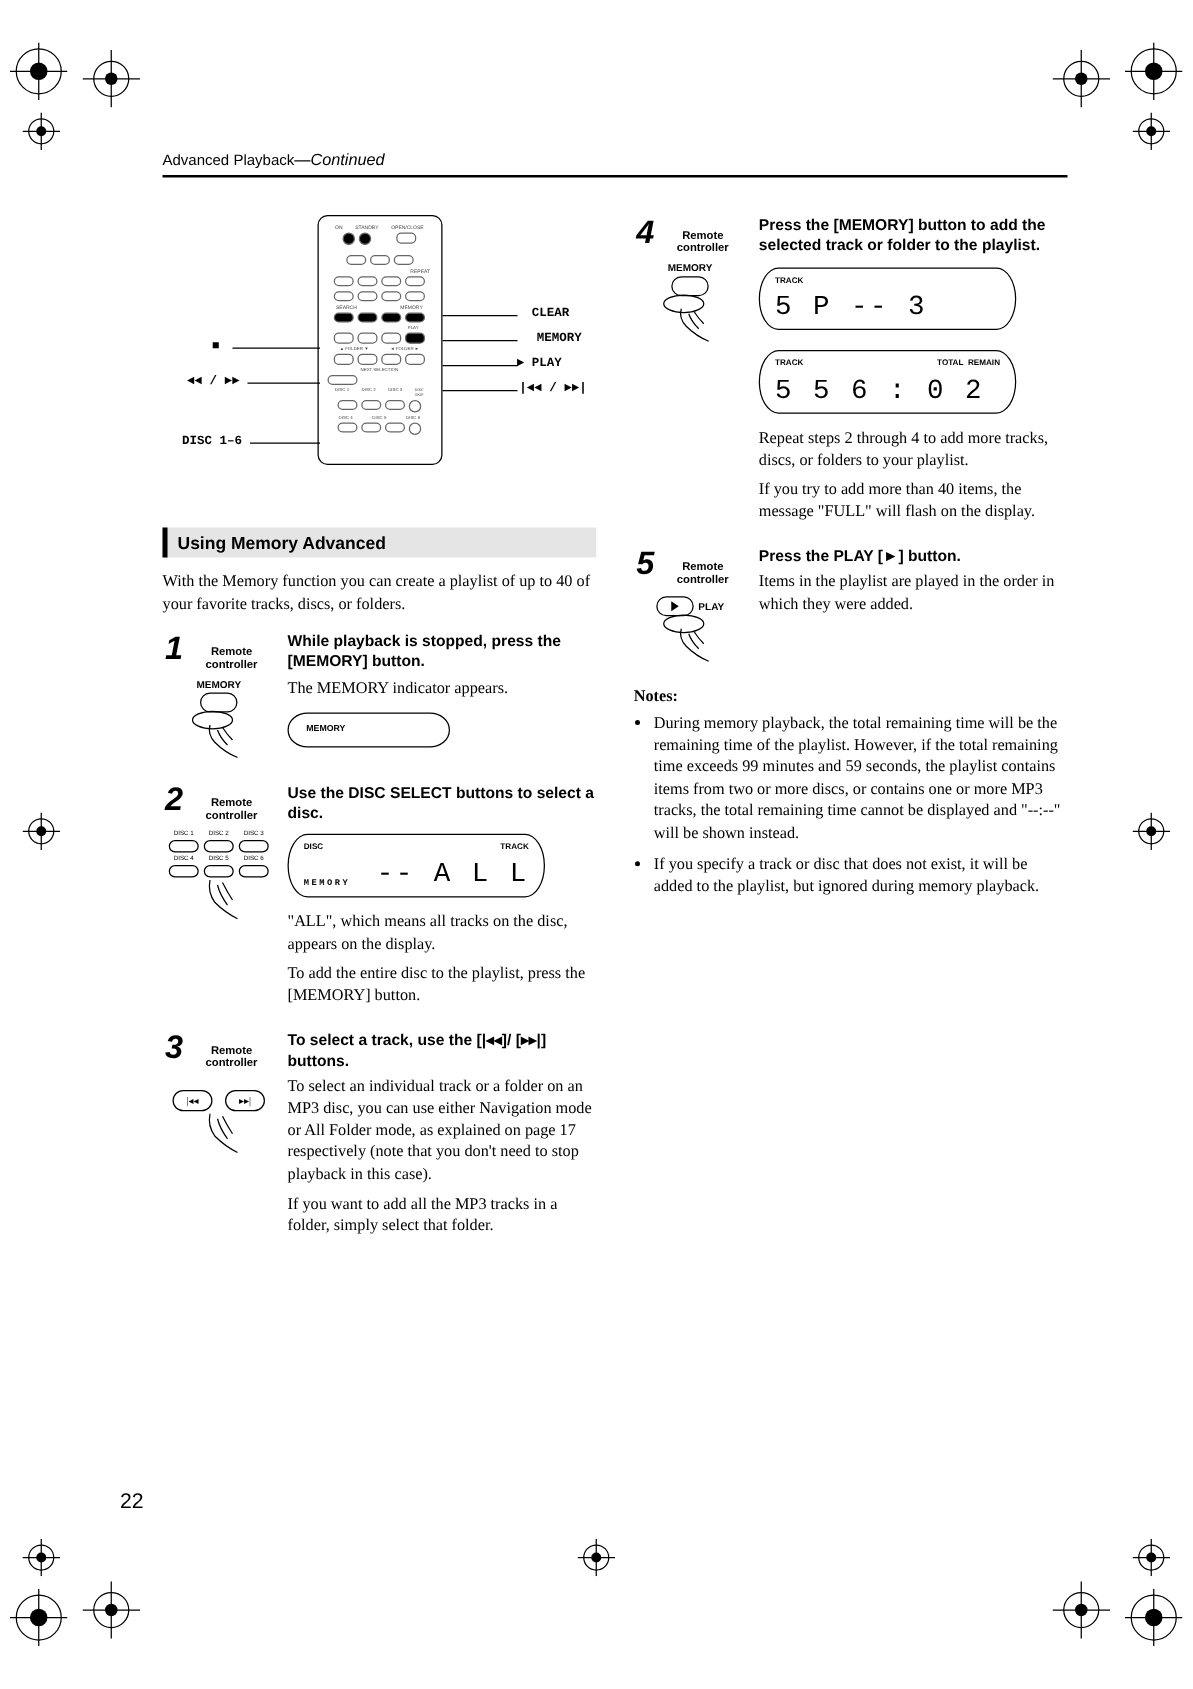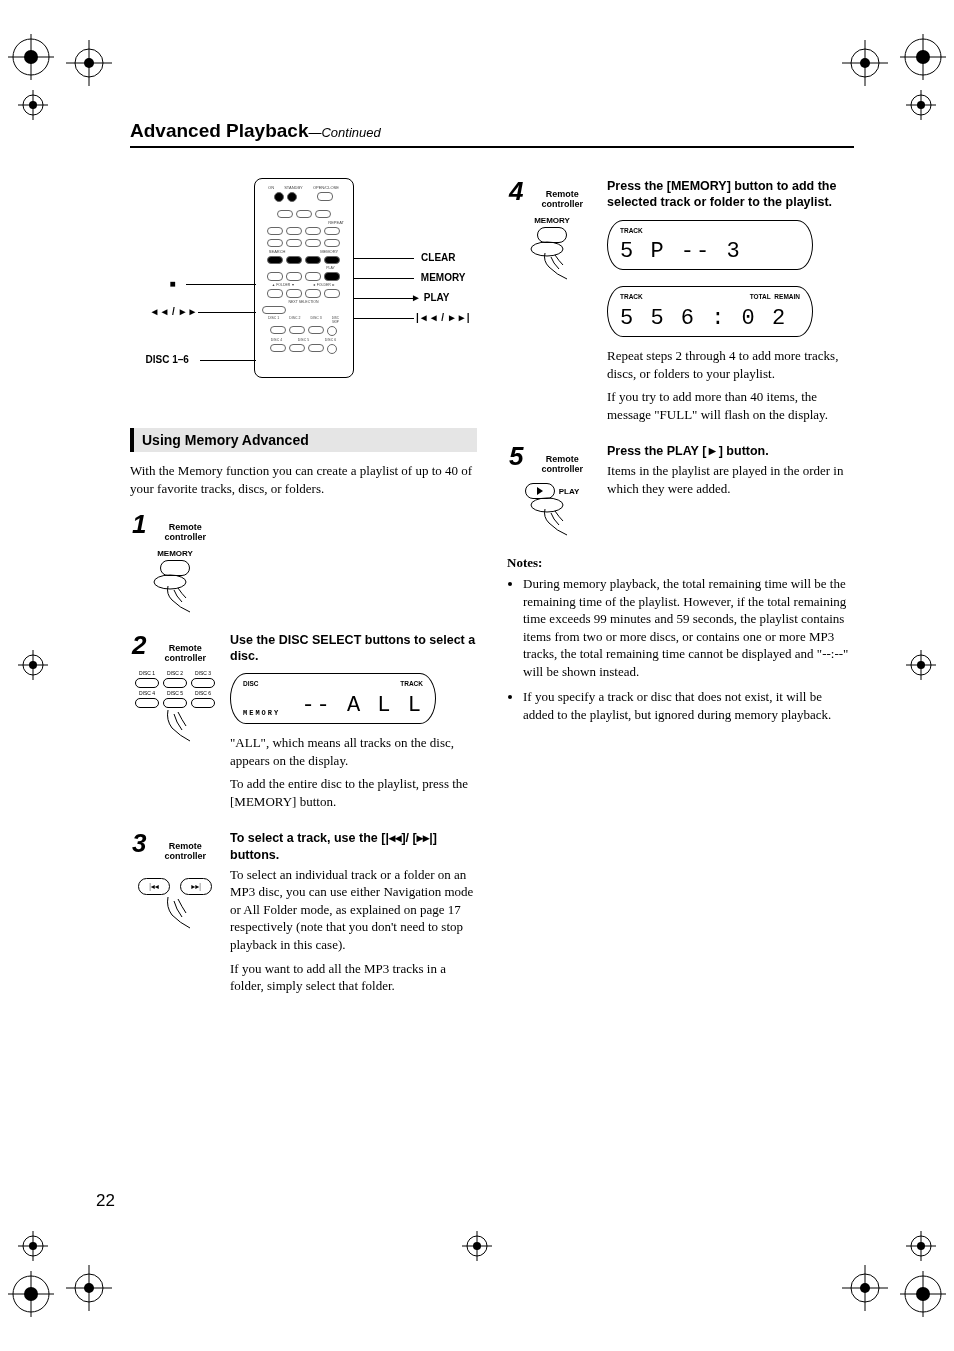--- a/index.html
+++ b/index.html
@@ -19,22 +19,22 @@
     height: 100%;
     position: relative;
   }
   .header {
     border-bottom: 2px solid #000;
     padding-bottom: 4px;
     margin-bottom: 30px;
   }
   .header .title {
     font-family: Arial, Helvetica, sans-serif;
-    font-weight: bold;
-    font-size: 19px;
+    font-weight: normal;
+    font-size: 12px;
   }
   .header .cont {
     font-family: Arial, Helvetica, sans-serif;
     font-style: italic;
     font-size: 13px;
   }
   .columns {
     display: flex;
     gap: 30px;
   }
@@ -66,21 +66,21 @@
     align-items: center;
   }
   .btn-row { display: flex; gap: 3px; justify-content: center; width: 100%;}
   .rbtn { border: 0.8px solid #666; border-radius: 4px; width: 14px; height: 6px; }
   .rbtn.round { width: 8px; height: 8px; border-radius: 50%; }
   .rbtn.fill { background: #000; }
   .rbtn.pill { width: 14px; height: 7px; border-radius: 4px; background:#fff;}
   .remote-label-row { font-size: 4px; display:flex; justify-content:space-around; width:90%; color:#444;}
   .callout {
     position: absolute;
-    font-family: Liberation Sans, sans-serif;
+    font-family: Liberation Mono, monospace;
     font-weight: bold;
     font-size: 10px;
     white-space: nowrap;
   }
   .callout.right { text-align: left; }
   .callout.left { text-align: right; }
   .callout-line {
     position: absolute;
     height: 1px;
     background: #000;
@@ -460,20 +460,29 @@
           </div>
           <div class="mini-remote">
             <div class="mini-label">MEMORY</div>
             <div class="memory-btn-ico"></div>
             <svg class="hand-svg" width="50" height="40" viewBox="0 0 50 40">
                 <ellipse cx="20" cy="8" rx="16" ry="7" fill="none" stroke="#000"></ellipse>
                 <path d="M18 12 Q16 20 22 26 Q30 34 40 38 M24 16 Q26 22 32 28 M28 14 Q32 20 36 24" fill="none" stroke="#000" stroke-width="1"></path>
               </svg>
           </div>
         </div>
+        <div class="step-right">
+          <div class="step-title">While playback is stopped, press the [MEMORY] button.</div>
+          <div class="step-body">
+            <p>The MEMORY indicator appears.</p>
+            <div class="lcd small">
+              <div class="mem-txt">MEMORY</div>
+            </div>
+          </div>
+        </div>
       </div>
 
       <div class="step">
         <div class="step-left">
           <div style="display:flex; align-items:flex-start;">
             <div class="step-num">2</div>
             <div class="step-sub" style="margin-top:12px; margin-left:4px;">Remote controller</div>
           </div>
           <div class="mini-remote">
             <div class="disc-grid">

